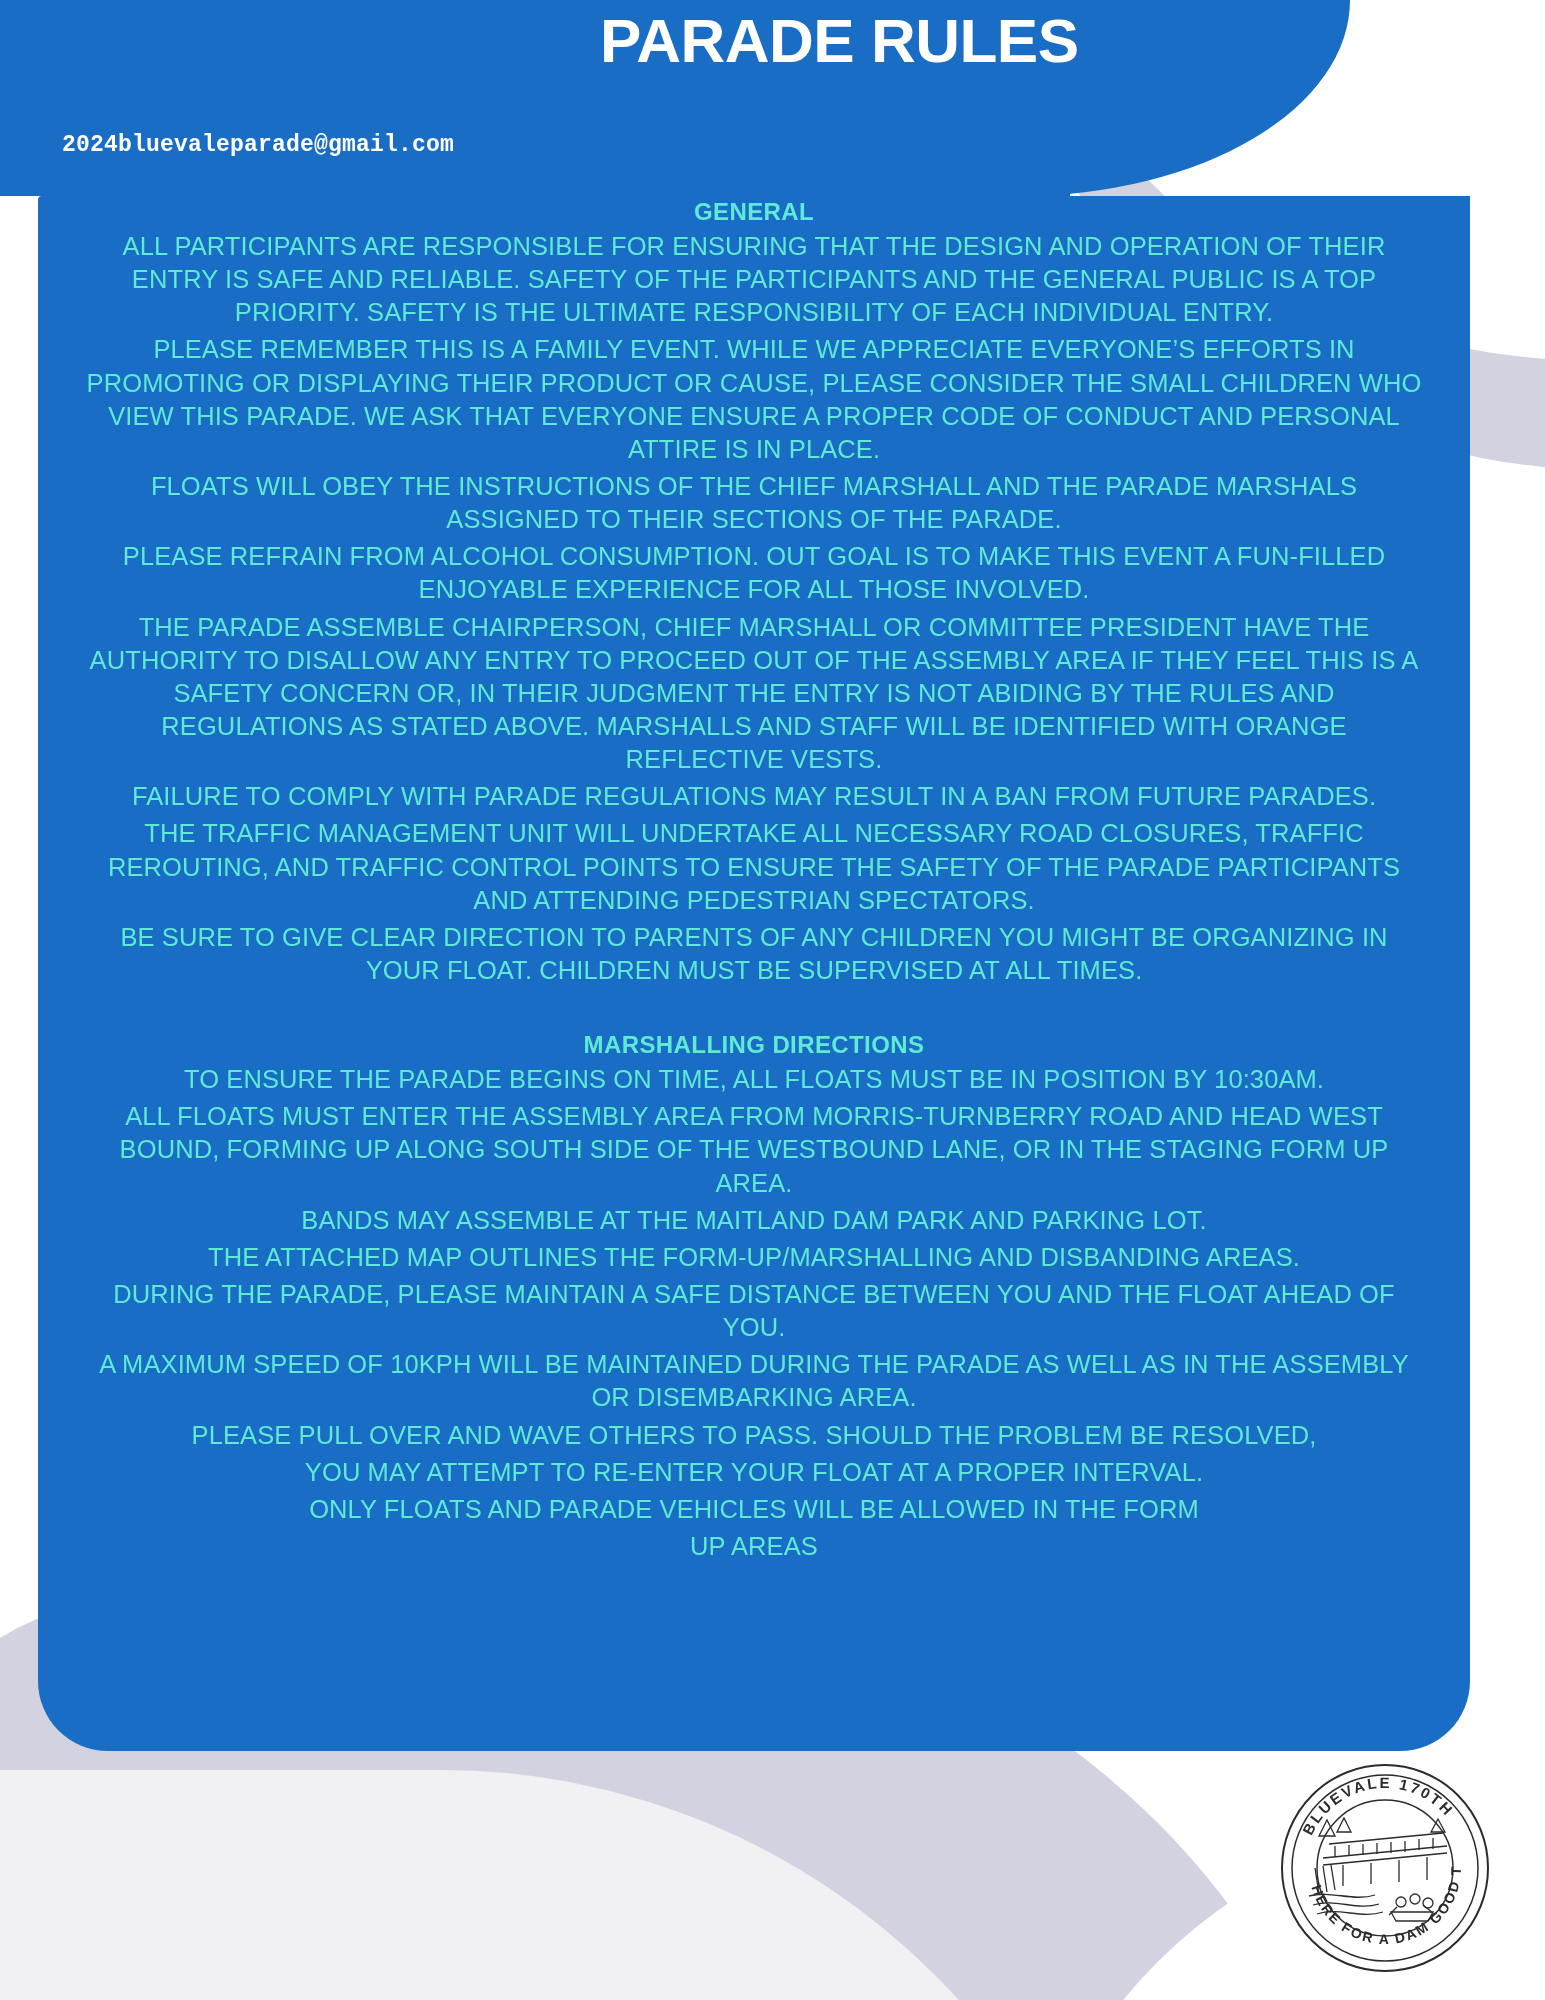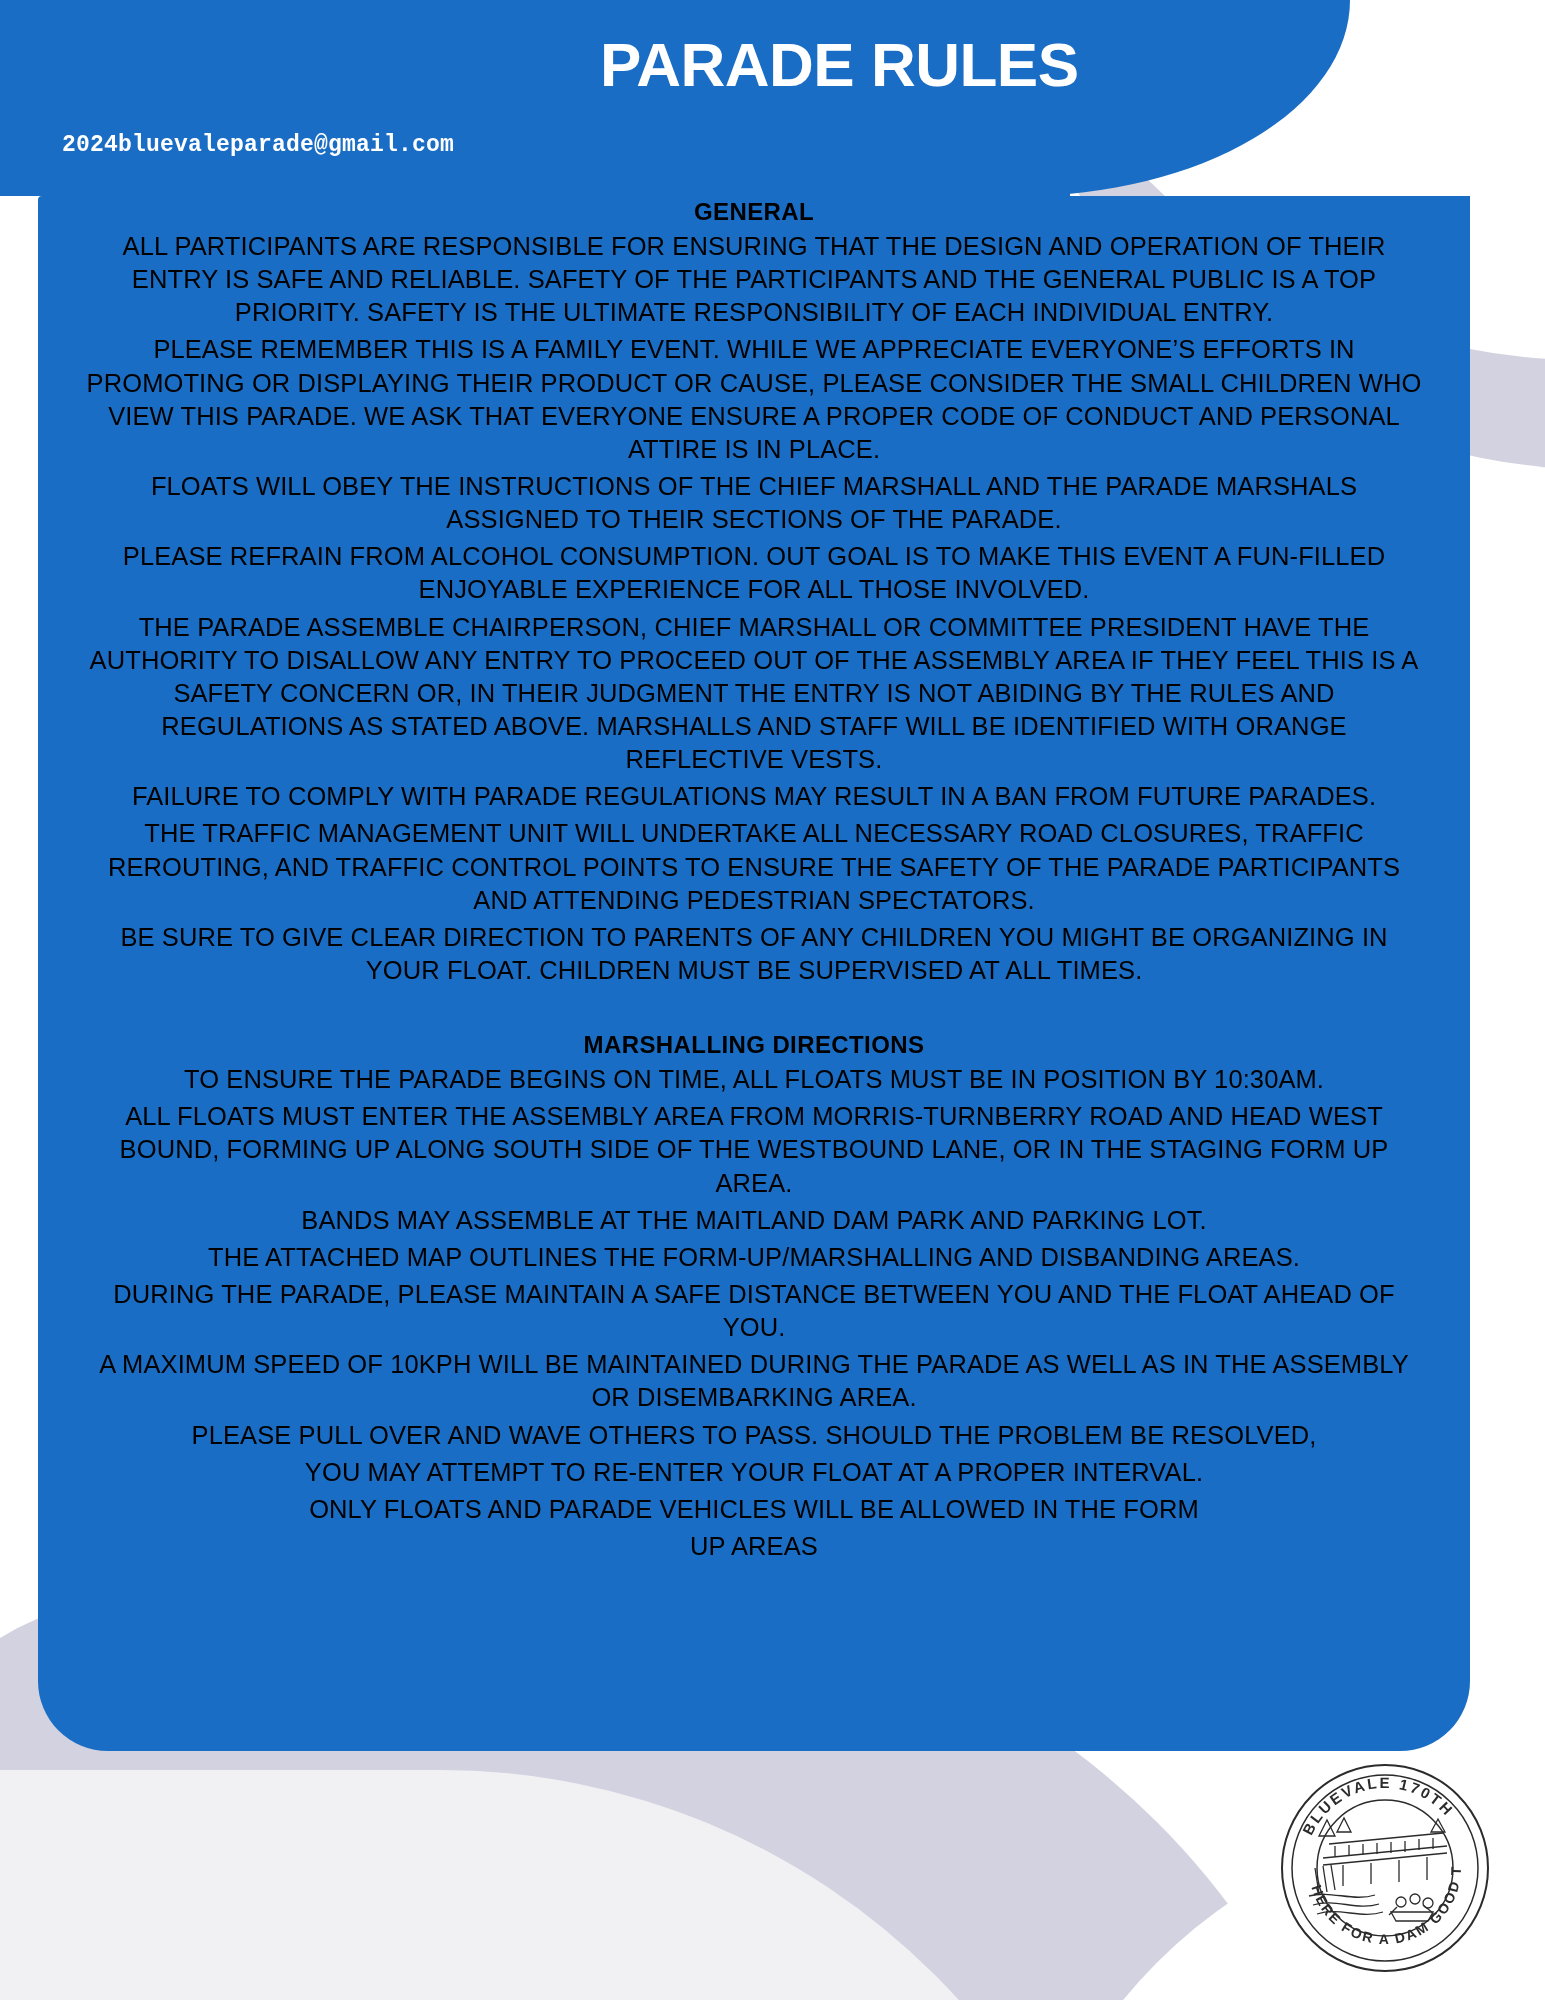--- a/index.html
+++ b/index.html
@@ -133,36 +133,35 @@
     position: absolute;
     top: 10px;
     left: 600px;
     color: #ffffff;
     font-weight: bold;
     font-size: 62px;
     line-height: 1.0;
     letter-spacing: -0.5px;
     z-index: 7;
     text-transform: uppercase;
-    margin-top: 24px;
   }
 
   
   .panel {
     position: absolute;
     top: 196px;
     left: 38px;
     width: 1432px;
     height: 1555px;
     background: #1a6dc4;
     border-bottom-right-radius: 70px;
     border-bottom-left-radius: 70px;
     border-top-left-radius: 4px;
     z-index: 6;
-    color: #000000;
+    color: #5eead4;
   }
   .panel-inner {
     padding: 2px 40px 0 40px;
     text-align: center;
   }
   .section-head {
     font-weight: bold;
     font-size: 24px;
     letter-spacing: 0.4px;
     margin: 0 0 2px 0;

